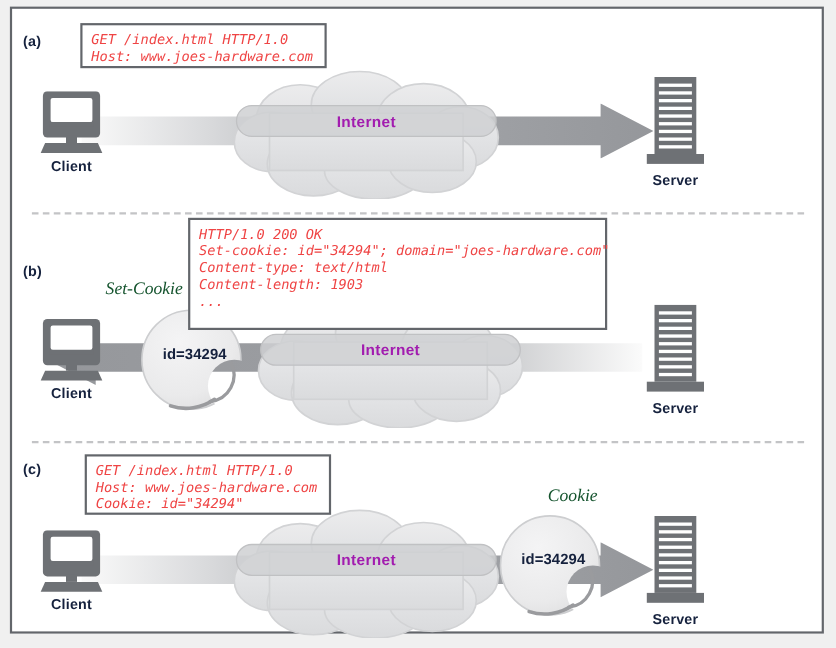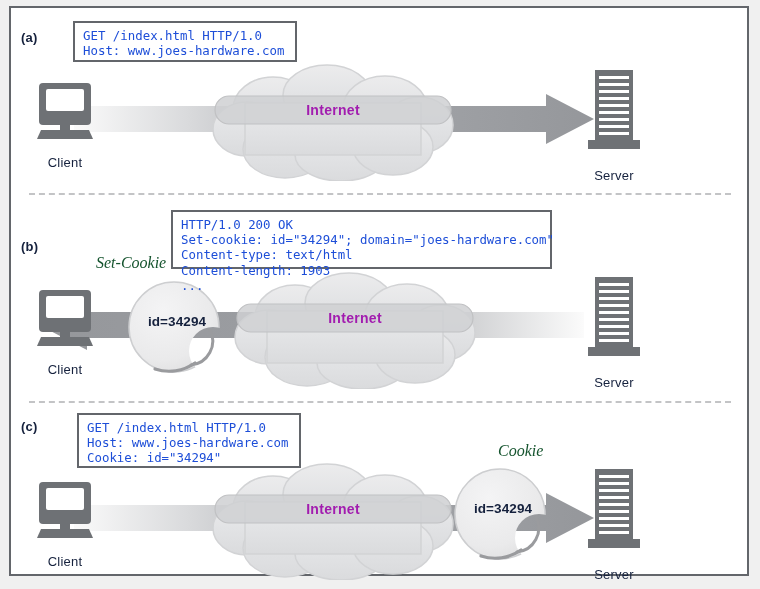--- a/index.html
+++ b/index.html
@@ -63,36 +63,37 @@
     border: 2px solid #63666b;
     box-sizing: border-box;
     padding: 5px 8px 6px 8px;
     z-index: 40;
   }
   .msgbox pre {
     margin: 0;
     font-family: "DejaVu Sans Mono", "Liberation Mono", monospace;
     font-size: 12.4px;
     line-height: 15.2px;
-    color: #1d4ed8;
+    color: #ef4444;
     white-space: pre;
+    font-style: italic;
   }
 
   
   .endpoint {
     position: absolute;
     z-index: 30;
     text-align: center;
   }
   .endpoint .cap {
     font-family: "Liberation Sans", sans-serif;
-    font-weight: normal;
+    font-weight: bold;
     font-size: 13px;
     color: #15213d;
-    margin-top: 14px;
+    margin-top: 2px;
     letter-spacing: 0.2px;
   }
 
   
   .pipe {
     position: absolute;
     z-index: 10;
   }
 
   
@@ -226,21 +227,21 @@
           </g>
         </svg>
         <div class="cap">Server</div>
       </div>
     </div>
 
     <div class="panel" style="top:186px; height:207px;">
 
       <div class="panel-label" style="left:10px; top:45px;">(b)</div>
 
-      <div class="msgbox" style="left:160px; top:16px; width:381px; height:59px;">
+      <div class="msgbox" style="left:160px; top:4px; width:381px; height:102px;">
         <pre>HTTP/1.0 200 OK
 Set-cookie: id="34294"; domain="joes-hardware.com"
 Content-type: text/html
 Content-length: 1903
 ...</pre>
       </div>
 
       <svg class="pipe" style="left:28px; top:106px;" width="545" height="50" viewBox="0 0 545 50">
         <defs>
           <linearGradient id="gradB" x1="0" y1="0" x2="1" y2="0">

